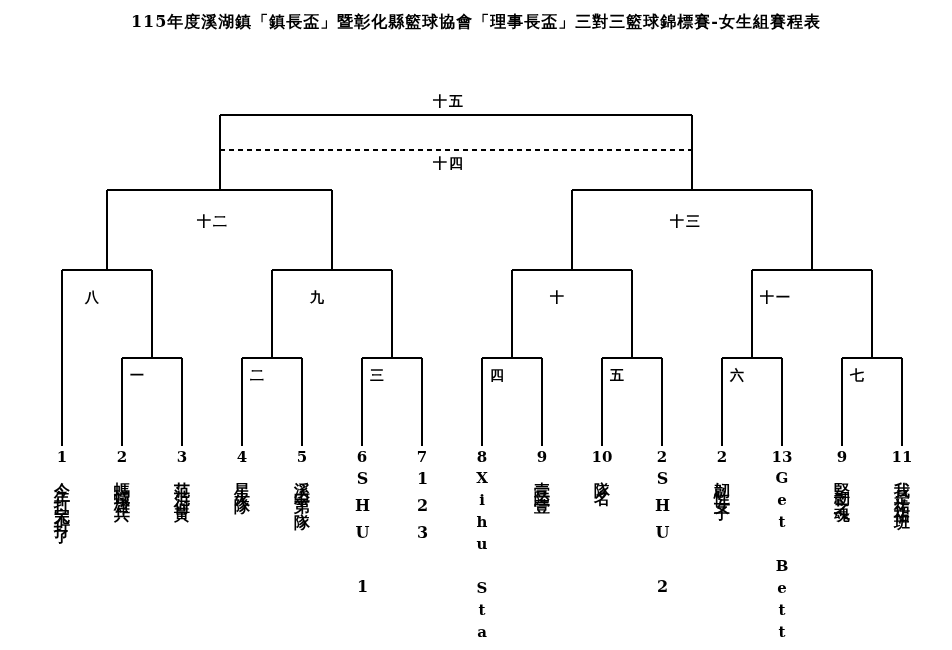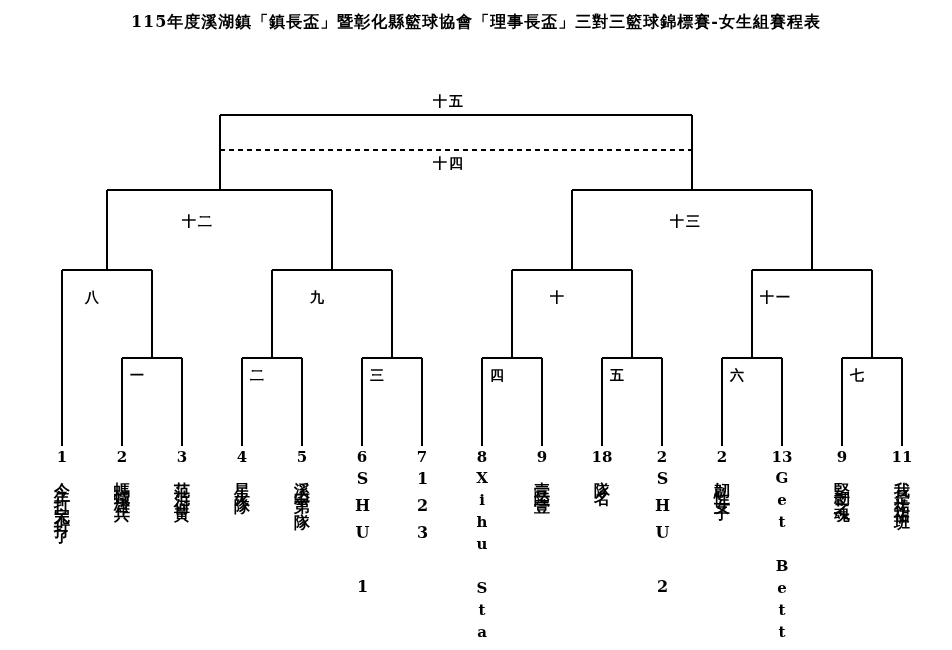--- a/index.html
+++ b/index.html
@@ -94,21 +94,21 @@
   <div class="mlabel" style="left:250px;top:366px">二</div>
   <div class="mlabel" style="left:370px;top:366px">三</div>
   <div class="mlabel" style="left:490px;top:366px">四</div>
   <div class="mlabel" style="left:610px;top:366px">五</div>
   <div class="mlabel" style="left:730px;top:366px">六</div>
   <div class="mlabel" style="left:850px;top:366px">七</div>
   <div class="mlabel" style="left:85px;top:288px">八</div>
   <div class="mlabel" style="left:310px;top:288px">九</div>
   <div class="mlabel" style="left:550px;top:288px">十</div>
   <div class="mlabel" style="left:760px;top:288px">十一</div>
-  <div class="mlabel" style="left:182px;top:212px">十二</div>
+  <div class="mlabel" style="left:197px;top:212px">十二</div>
   <div class="mlabel" style="left:670px;top:212px">十三</div>
   <div class="mlabel" style="left:433px;top:154px">十四</div>
   <div class="mlabel" style="left:433px;top:92px">十五</div>
 
   <div class="team" style="left:50px">
     <div class="seed">1</div>
     <div class="vname">今年打完不打了</div>
   </div>
   <div class="team" style="left:110px">
     <div class="seed">2</div>
@@ -136,21 +136,21 @@
   </div>
   <div class="team" style="left:470px">
     <div class="seed">8</div>
     <div class="vname latin">Xihu Star</div>
   </div>
   <div class="team" style="left:530px">
     <div class="seed">9</div>
     <div class="vname">壹陸壹</div>
   </div>
   <div class="team" style="left:590px">
-    <div class="seed">18</div>
+    <div class="seed">10</div>
     <div class="vname">隊名</div>
   </div>
   <div class="team" style="left:650px">
     <div class="seed">2</div>
     <div class="vname">SHU 2</div>
   </div>
   <div class="team" style="left:710px">
     <div class="seed">2</div>
     <div class="vname">韌性女子</div>
   </div>

